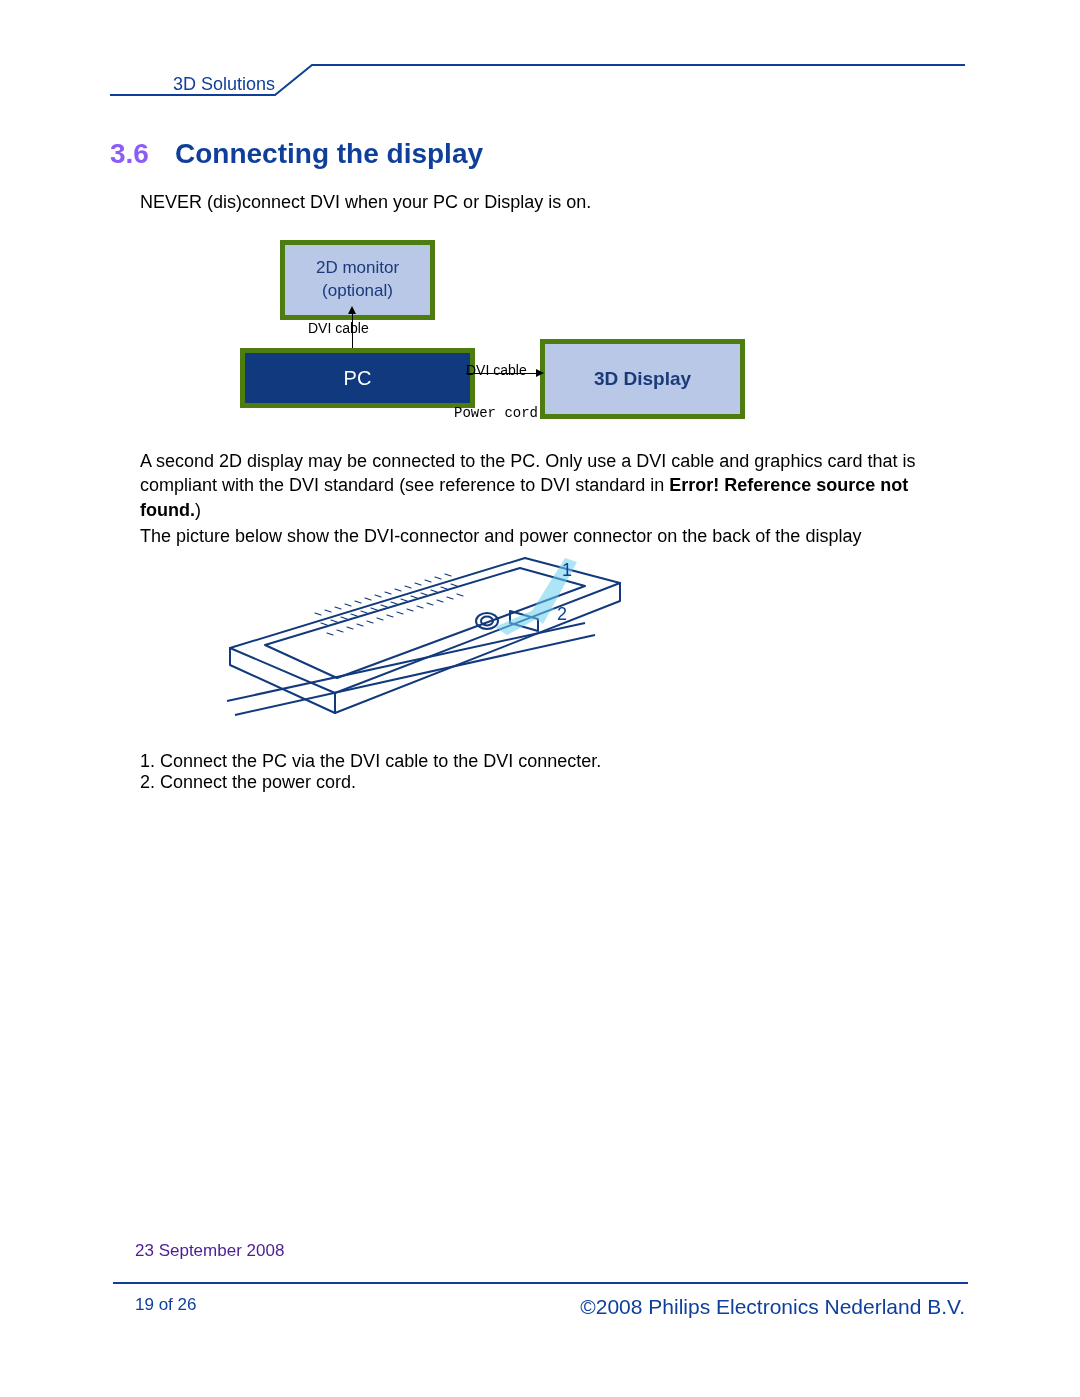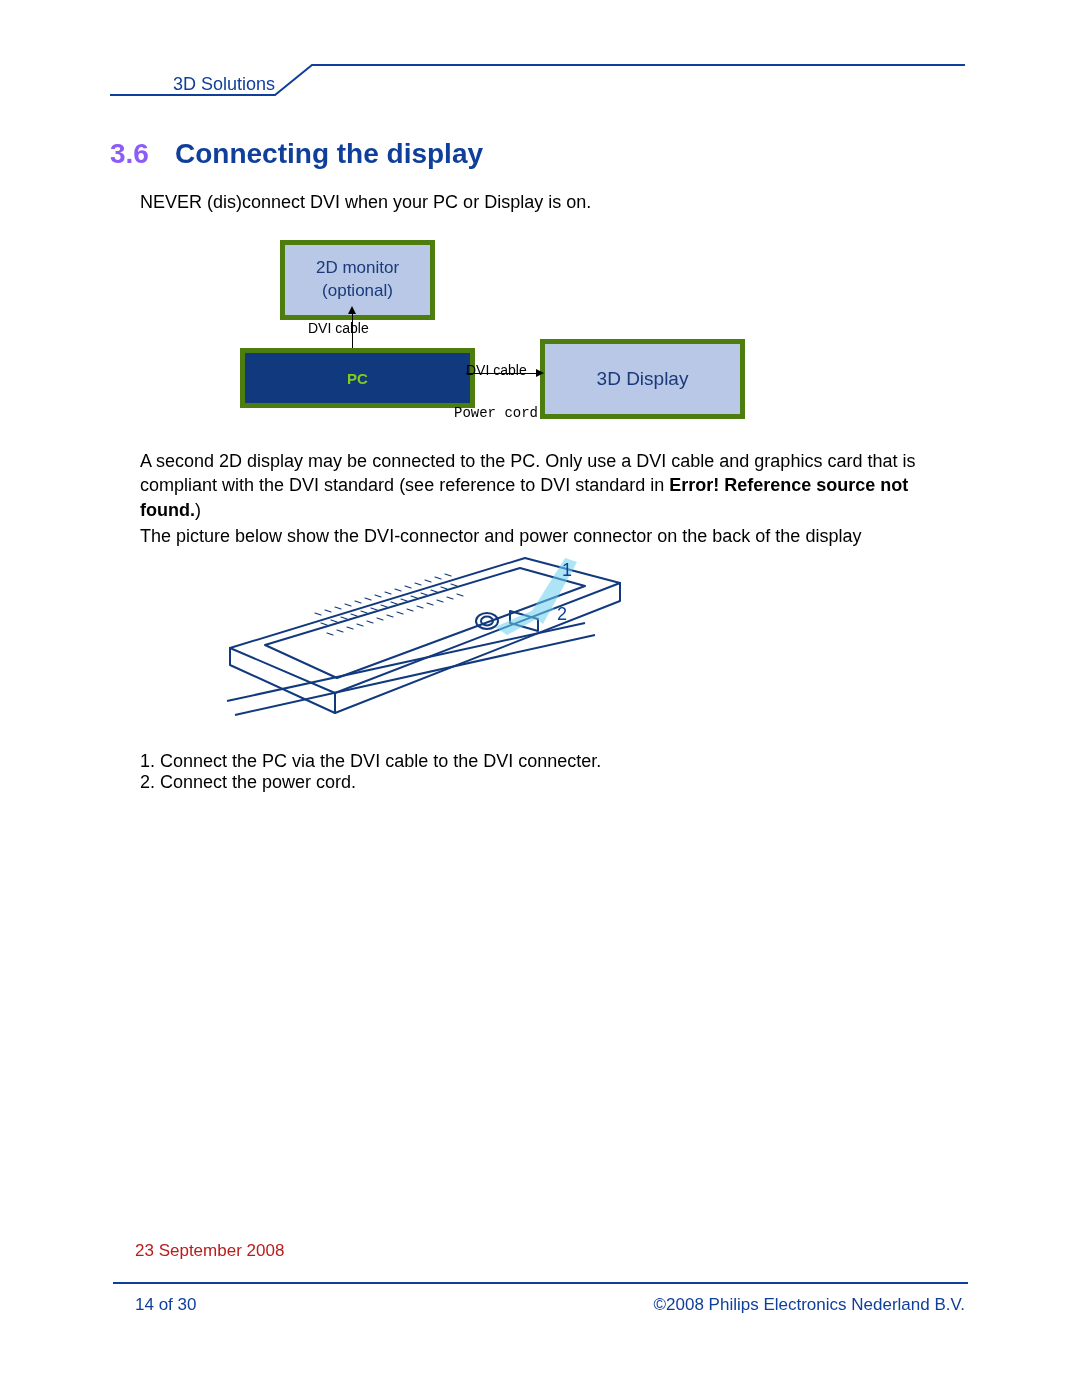--- a/index.html
+++ b/index.html
@@ -38,42 +38,42 @@
   .p5{top:749px;}
   .p6{top:770px;}
   .bold{font-weight:700;}
   
   .diagram{position:absolute;left:140px;top:220px;width:805px;height:220px;}
   .box{
     position:absolute;border:5px solid #4d7c0f;background:#b8c8e6;
     font-size:17px;color:#1a3a7a;display:flex;align-items:center;justify-content:center;text-align:center;
   }
   .box-2d{left:140px;top:20px;width:145px;height:70px;flex-direction:column;line-height:1.35;}
-  .box-pc{left:100px;top:128px;width:225px;height:50px;background:#11397e;color:#84cc16;font-size:15px;font-weight:bold;}
-  .box-3d{left:400px;top:119px;width:195px;height:70px;font-size:19px;}
+  .box-pc{left:100px;top:128px;width:225px;height:50px;background:#11397e;color:#ffffff;font-size:20px;}
+  .box-3d{left:400px;top:119px;width:195px;height:70px;font-size:19px;font-weight:bold;}
   
   .lbl{position:absolute;font-size:14px;color:#000;}
   .lbl-dvi1{left:168px;top:100px;}
   .lbl-dvi2{left:326px;top:142px;}
   .lbl-pwr{left:314px;top:185px;font-family:Liberation Mono, monospace;}
   
   .arrow-up{position:absolute;left:212px;top:92px;width:1px;height:36px;background:#000;}
   .arrow-up::before{content:"";position:absolute;left:-4px;top:-6px;width:0;height:0;border-left:4.5px solid transparent;border-right:4.5px solid transparent;border-bottom:8px solid #000;}
   .arrow-rt{position:absolute;left:326px;top:153px;width:72px;height:1px;background:#000;}
   .arrow-rt::after{content:"";position:absolute;right:-6px;top:-4px;width:0;height:0;border-top:4.5px solid transparent;border-bottom:4.5px solid transparent;border-left:8px solid #000;}
   
   .illus{position:absolute;left:225px;top:553px;width:400px;height:176px;}
   .callout{position:absolute;font-size:18px;color:#0f3f9b;}
   .c1{left:562px;top:560px;}
   .c2{left:557px;top:604px;}
   
-  .ftr-date{position:absolute;left:135px;top:1241px;font-size:17px;color:#b91c1c;}
+  .ftr-date{position:absolute;left:135px;top:1241px;font-size:17px;color:#4c1d95;}
   .ftr-rule{position:absolute;left:113px;top:1282px;width:855px;height:0;border-top:2px solid #0f3f9b;}
   .ftr-page{position:absolute;left:135px;top:1295px;font-size:17px;color:#0f3f9b;}
-  .ftr-copy{position:absolute;right:115px;top:1295px;font-size:17px;color:#0f3f9b;text-align:center;}
+  .ftr-copy{position:absolute;right:115px;top:1295px;font-size:21px;color:#0f3f9b;text-align:center;}
 </style>
 </head>
 <body>
 <div class="page">
 
 <div class="hdr-tab">3D Solutions</div>
 <svg class="hdr-rule" viewBox="0 0 1080 40" preserveAspectRatio="none">
   <path d="M110 35 L275 35 L312 5 L965 5" fill="none" stroke="#0f3f9b" stroke-width="2"></path>
 </svg>
 
@@ -135,16 +135,16 @@
   </g>
 </svg>
 <span class="callout c1">1</span>
 <span class="callout c2">2</span>
 
 <div class="body-text p5">1. Connect the PC via the DVI cable to the DVI connecter.</div>
 <div class="body-text p6">2. Connect the power cord.</div>
 
 <div class="ftr-date">23 September 2008</div>
 <div class="ftr-rule"></div>
-<div class="ftr-page">14 of 30</div>
+<div class="ftr-page">19 of 26</div>
 <div class="ftr-copy">©2008 Philips Electronics Nederland B.V.</div>
 
 </div>
 
 </body></html>

